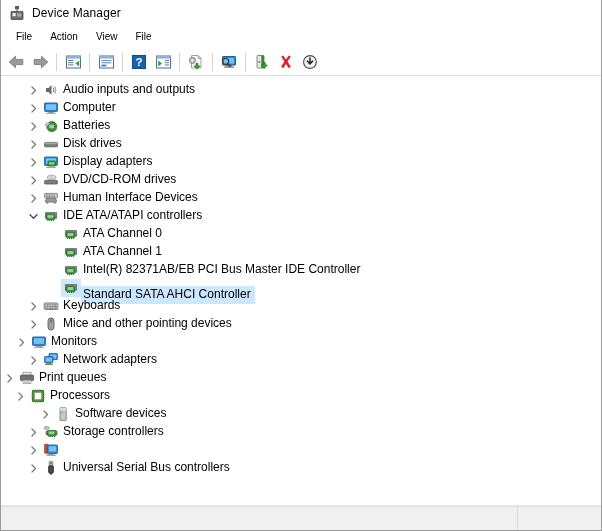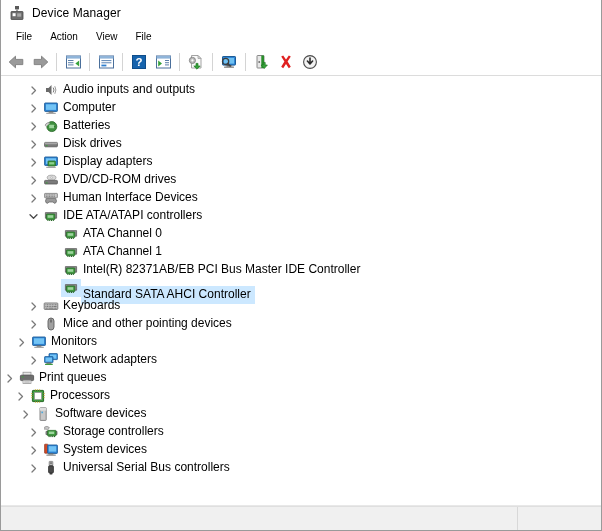--- a/index.html
+++ b/index.html
@@ -657,21 +657,21 @@
             <rect x="1.2" y="9.2" width="1.2" height="0.9"></rect>
             <rect x="13.6" y="5" width="1.2" height="0.9"></rect>
               <rect x="13.6" y="7.1" width="1.2" height="0.9"></rect>
             <rect x="13.6" y="9.2" width="1.2" height="0.9"></rect>
           </g>
         </svg>
       </span>
       <span class="label-cell">Processors</span>
     </div>
 
-    <div class="tree-row" style="padding-left:16px">
+    <div class="tree-row" style="padding-left:36px">
       <span class="arrow-cell">
         <svg class="chev" viewBox="0 0 9 9">
             <path d="M3 1 L6.5 4.5 L3 8" fill="none" stroke="#7a7a7a" stroke-width="1.3" stroke-linecap="round" stroke-linejoin="round"></path>
           </svg>
       </span>
       <span class="icon-cell">
         <svg width="16" height="16" viewBox="0 0 16 16">
           <rect x="5" y="1.6" width="6.2" height="12.8" rx="0.6" fill="#c8c8c8" stroke="#7a7a7a" stroke-width="0.9"></rect>
           <rect x="5" y="1.6" width="6.2" height="3" fill="#dedede"></rect>
           <rect x="6.4" y="5.6" width="1.6" height="1.6" fill="#4aa8dd"></rect>
@@ -711,21 +711,20 @@
       </span>
       <span class="icon-cell">
         <svg width="16" height="16" viewBox="0 0 16 16">
           <rect x="1.6" y="2.2" width="3.2" height="9" rx="0.4" fill="#d14a28" stroke="#8f3018" stroke-width="0.7"></rect>
           <rect x="4.6" y="3" width="9.8" height="8.4" rx="0.6" fill="#2f86d6" stroke="#1d5b96" stroke-width="0.9"></rect>
           <rect x="5.8" y="4.2" width="7.4" height="5.4" fill="#73c4f5"></rect>
           <rect x="5.4" y="11.4" width="5" height="1.2" fill="#6a6a6a"></rect>
           <rect x="3.4" y="12.6" width="9.4" height="1.1" rx="0.5" fill="#8a8a8a"></rect>
         </svg>
       </span>
-      <span class="label-cell">System devices</span>
     </div>
 
     <div class="tree-row" style="padding-left:24px">
       <span class="arrow-cell">
         <svg class="chev" viewBox="0 0 9 9">
             <path d="M3 1 L6.5 4.5 L3 8" fill="none" stroke="#7a7a7a" stroke-width="1.3" stroke-linecap="round" stroke-linejoin="round"></path>
           </svg>
       </span>
       <span class="icon-cell">
         <svg width="16" height="16" viewBox="0 0 16 16">

